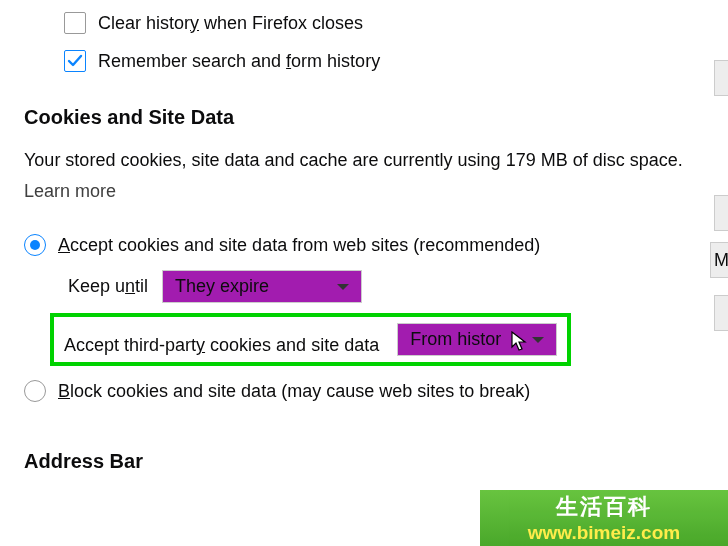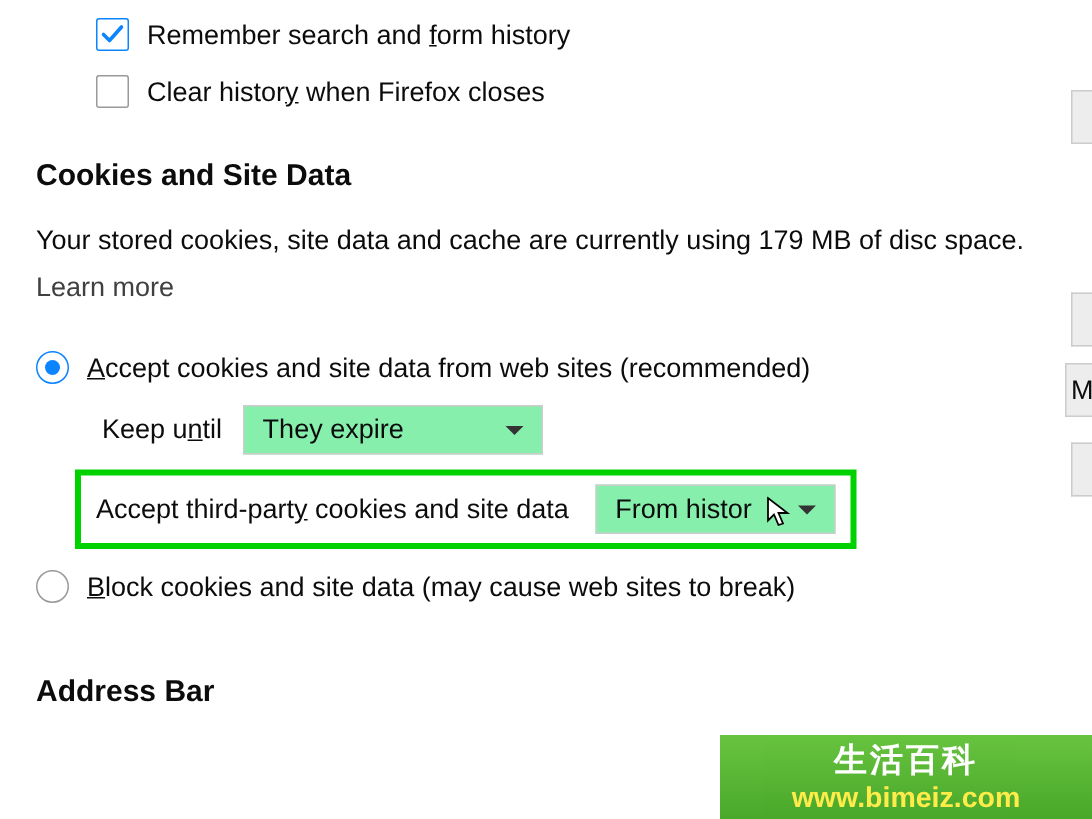--- a/index.html
+++ b/index.html
@@ -89,42 +89,42 @@
     .sub-row {
       display: flex;
       align-items: center;
       margin-left: 44px;
       margin-top: 14px;
     }
     .dropdown {
       display: inline-flex;
       align-items: center;
       justify-content: space-between;
-      background: #86efac;
+      background: #a21caf;
       border: 1px solid #ccc;
       padding: 5px 12px;
       margin-left: 14px;
       min-width: 200px;
       cursor: pointer;
     }
     .dropdown-compact {
       min-width: 160px;
     }
     .caret {
       width: 0;
       height: 0;
       border-left: 6px solid transparent;
       border-right: 6px solid transparent;
       border-top: 6px solid #333;
       margin-left: 16px;
     }
     .highlight-box {
       border: 4px solid #00d200;
       display: inline-flex;
-      align-items: center;
+      align-items: flex-end;
       padding: 6px 10px 6px 10px;
       margin-left: 26px;
       margin-top: 10px;
       position: relative;
     }
     .highlight-box .dropdown {
       margin-left: 18px;
     }
     .cursor {
       position: absolute;
@@ -169,39 +169,39 @@
       color: #ffeb3b;
       font-weight: 600;
     }
   </style>
 </head>
 <body>
 
 <div class="content">
 
   <div class="checkbox-row">
+    <div class="checkbox">
+      
+    </div>
+    <div>
+      <span>Clear histor</span><span class="underline-char">y</span><span> when Firefox closes</span>
+    </div>
+  </div>
+
+  <div class="checkbox-row">
     <div class="checkbox checked">
       <svg width="16" height="16" viewBox="0 0 16 16">
           <path d="M2 8 L6 12 L14 3" stroke="#0a84ff" stroke-width="2.4" fill="none" stroke-linecap="round" stroke-linejoin="round"></path>
         </svg>
     </div>
     <div>
       <span>Remember search and </span><span class="underline-char">f</span><span>orm history</span>
     </div>
   </div>
 
-  <div class="checkbox-row">
-    <div class="checkbox">
-      
-    </div>
-    <div>
-      <span>Clear histor</span><span class="underline-char">y</span><span> when Firefox closes</span>
-    </div>
-  </div>
-
   <div class="right-edge-btn" style="top:60px;"></div>
 
   <div class="section-title">Cookies and Site Data</div>
 
   <div class="desc-text">
     <span>Your stored cookies, site data and cache are currently using </span><span>179 MB</span><span> of disc space.  </span><span class="learn-more">Learn more</span>
   </div>
 
   <div class="right-edge-btn" style="top:195px;"></div>
   <div class="right-edge-btn" style="top:242px; display:flex; align-items:center; justify-content:flex-end; padding-right:0; font-size:18px; width:18px;">

